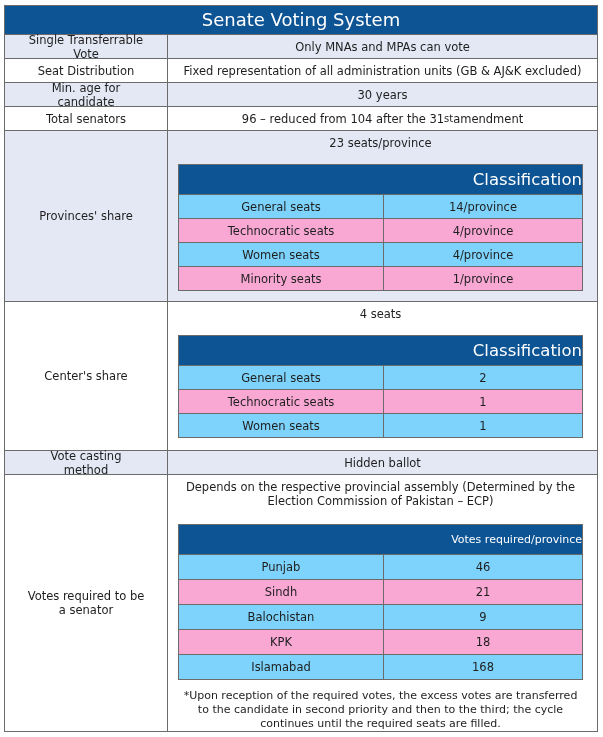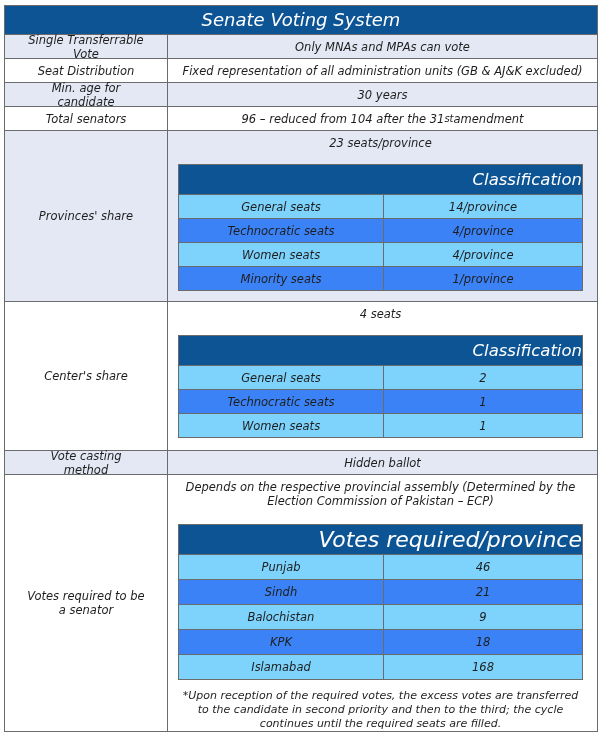--- a/index.html
+++ b/index.html
@@ -1,33 +1,33 @@
 <!DOCTYPE html>
 <html><head>
 <meta charset="utf-8">
 <style>
   html, body { margin: 0; padding: 0; background: #ffffff; }
   body { width: 603px; height: 737px; position: relative; font-family: "DejaVu Sans", sans-serif; color: #1e1e1e; }
-  .outer { position: absolute; left: 4px; top: 5px; width: 594px; border: 1px solid #6b6b6b; box-sizing: border-box; font-style: italic; }
+  .outer { position: absolute; left: 4px; top: 5px; width: 594px; border: 1px solid #6b6b6b; box-sizing: border-box; }
   .title { background: #0d5495; color: #ffffff; text-align: center; font-size: 18px; height: 28px; line-height: 28px; border-bottom: 1px solid #6b6b6b; }
   .row { display: flex; border-bottom: 1px solid #6b6b6b; font-size: 11.5px; }
   .row:last-child { border-bottom: none; }
   .row.shade { background: #e3e8f4; }
   .row.white { background: #ffffff; }
   .lbl { width: 163px; border-right: 1px solid #6b6b6b; display: flex; align-items: center; justify-content: center; text-align: center; padding: 0 22px; box-sizing: border-box; }
   .val { flex: 1; display: flex; align-items: center; justify-content: center; text-align: center; padding: 0 4px; }
   .simple { height: 23px; }
   .cell-block { flex: 1; padding: 0 14px 0 10px; }
   .sub-caption { text-align: center; padding-top: 5px; }
   .inner { border: 1px solid #6b6b6b; margin-top: 14px; }
   .inner-head { background: #0d5495; color: #fff; text-align: right; font-size: 16.5px; height: 29px; line-height: 29px; border-bottom: 1px solid #6b6b6b; }
   .inner-row { display: flex; height: 23px; border-bottom: 1px solid #6b6b6b; font-size: 11.5px; }
   .inner-row:last-child { border-bottom: none; }
   .inner-row.shade { background: #7dd3fc; justify-content: center; }
-  .inner-row.white { background: #3b82f6; }
+  .inner-row.white { background: #f9a8d4; }
   .inner-row .c1 { width: 204px; border-right: 1px solid #6b6b6b; display: flex; align-items: center; justify-content: center; }
   .inner-row .c2 { flex: 1; display: flex; align-items: center; justify-content: center; }
   .inner-row.tall { height: 24px; }
   .footnote { text-align: center; font-size: 11px; line-height: 14px; padding: 9px 0 4px; }
   sup { font-size: 10px; }
 </style>
 </head>
 <body>
 
 <div class="outer">
@@ -105,21 +105,21 @@
   <div class="row shade simple">
     <div class="lbl">Vote casting method</div>
     <div class="val">Hidden ballot</div>
   </div>
 
   <div class="row white" style="height:256px;">
     <div class="lbl">Votes required to be a senator</div>
     <div class="cell-block">
       <div class="sub-caption" style="line-height:14px;">Depends on the respective provincial assembly (Determined by the Election Commission of Pakistan – ECP)</div>
       <div class="inner" style="margin-top:16px;">
-        <div class="inner-head" style="font-size:22px;">Votes required/province</div>
+        <div class="inner-head" style="font-size:11px;">Votes required/province</div>
         <div class="inner-row shade tall">
           <div class="c1">Punjab</div>
           <div class="c2">46</div>
         </div>
         <div class="inner-row white tall">
           <div class="c1">Sindh</div>
           <div class="c2">21</div>
         </div>
         <div class="inner-row shade tall">
           <div class="c1">Balochistan</div>

